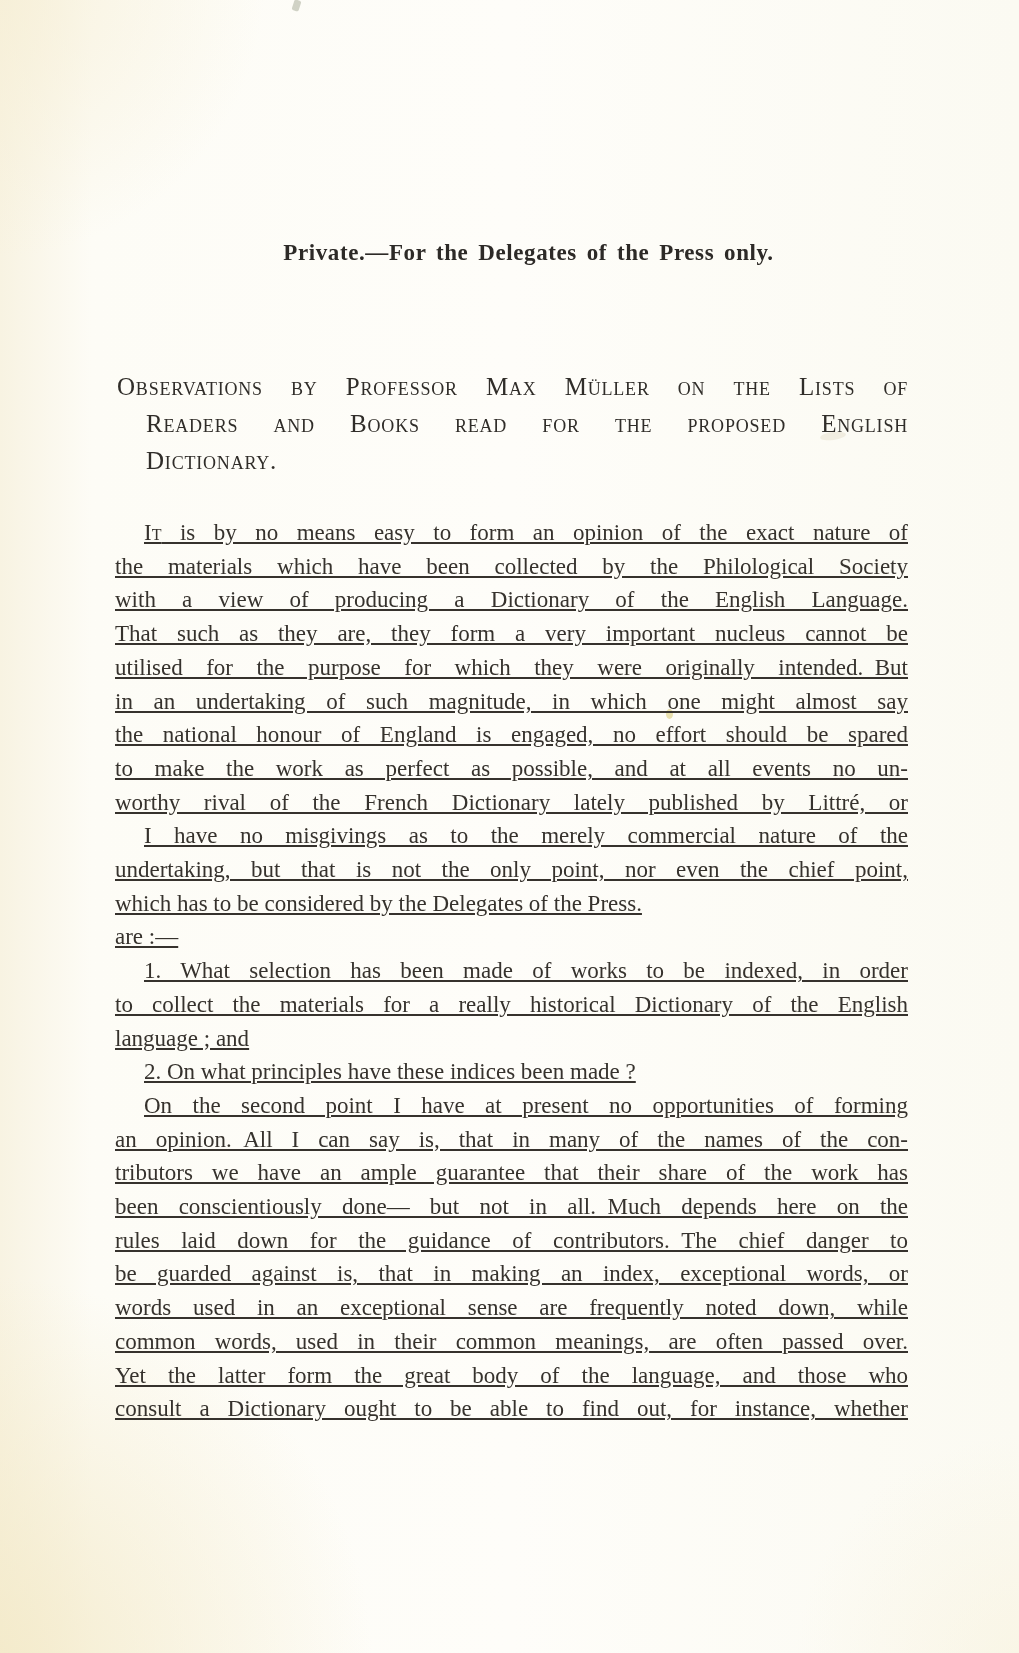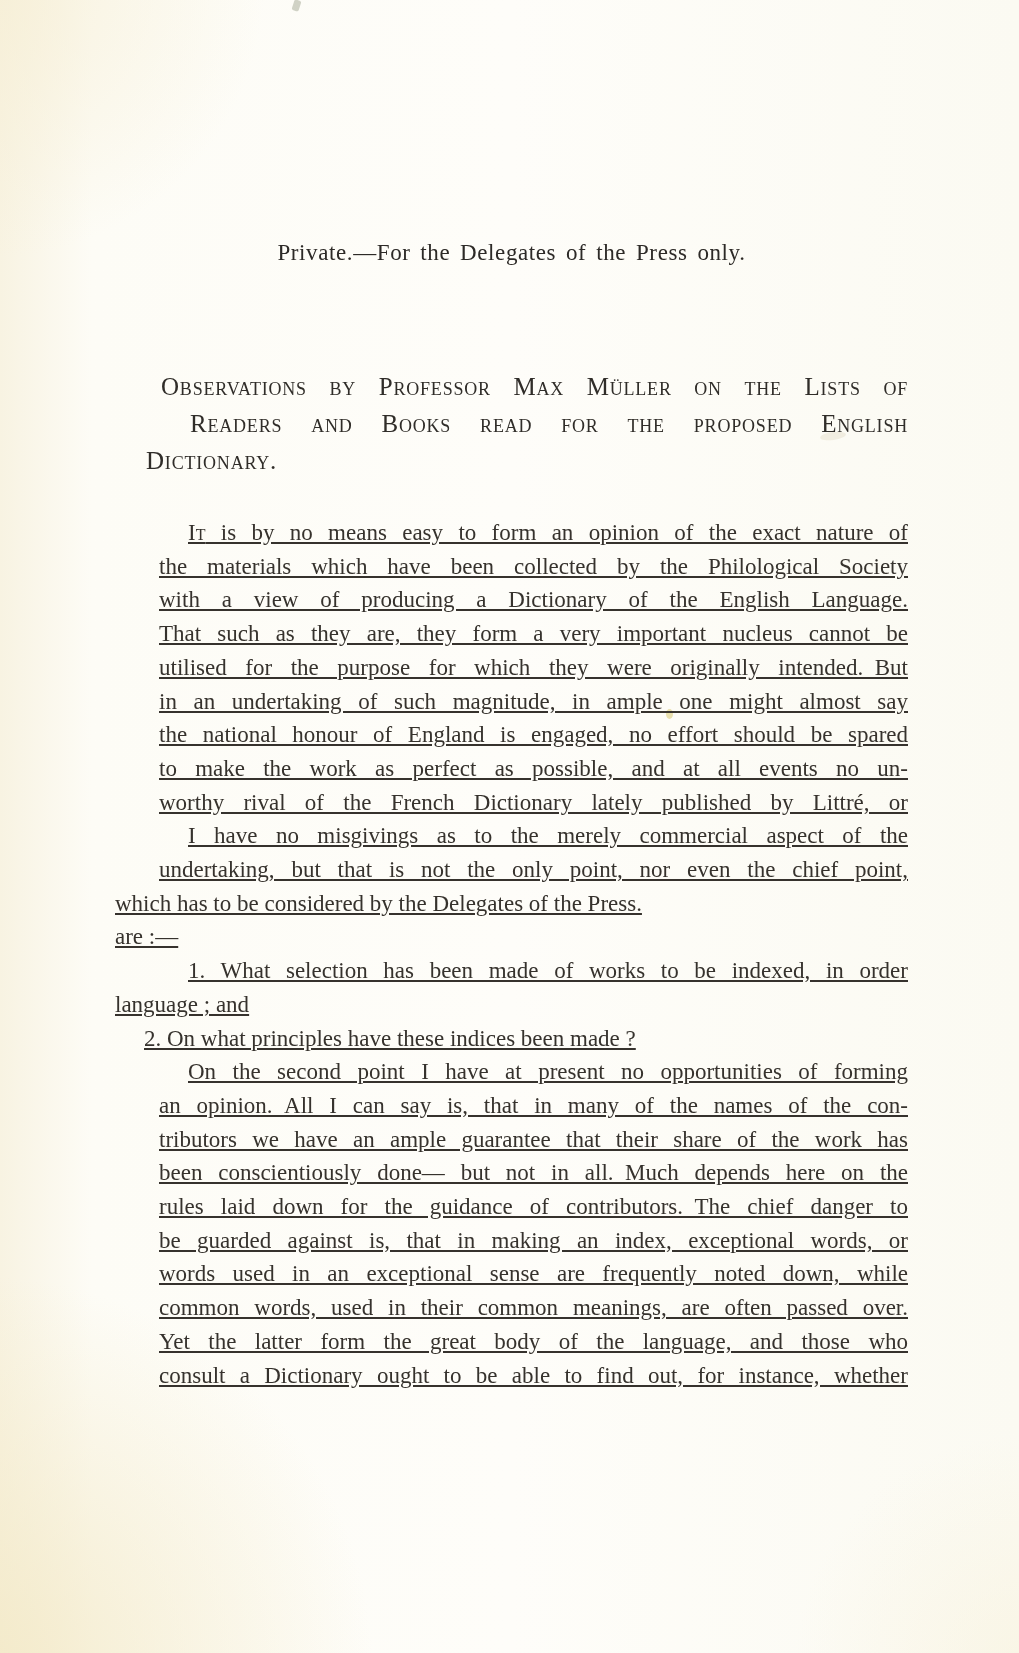--- a/index.html
+++ b/index.html
@@ -16,25 +16,25 @@
     color: #34302b;
     background:
       radial-gradient(circle at -2% 101%, rgba(243,233,199,0.9) 0%, rgba(243,233,199,0) 20%),
       radial-gradient(circle at -1% -1%, rgba(246,238,212,0.75) 0%, rgba(246,238,212,0) 14%),
       radial-gradient(circle at 101% 101%, rgba(247,240,216,0.5) 0%, rgba(247,240,216,0) 12%),
       linear-gradient(90deg, #f8f3e2 0%, #fdfcf6 9%, #fefdf9 50%, #fbfaf2 100%);
   }
   .notice {
     position: absolute;
     top: 240px;
-    left: 115px;
+    left: 132px;
     width: 793px;
     text-align: center;
     font-size: 23px;
-    font-weight: normal;
+    font-weight: bold;
     letter-spacing: 0.6px;
     word-spacing: 3.5px;
     color: #2d2a27;
   }
   .heading {
     position: absolute;
     top: 368px;
     left: 117px;
     width: 791px;
     font-variant: small-caps;
@@ -51,21 +51,20 @@
     width: 793px;
     font-size: 23px;
     line-height: 33.7px;
     color: #36322d;
     text-decoration: underline;
   }
   .line { min-height: 33.7px; }
   .line.just {
     text-align: justify;
     text-align-last: justify;
-    margin-left: 44px;
   }
   .line.ind { text-indent: 29px; }
   .sc { font-variant: small-caps; }
   .mark-top {
     position: absolute;
     left: 293px;
     top: 0;
     width: 7px;
     height: 11px;
     background: #a3a894;
@@ -110,29 +109,30 @@
       <div class="line just ind">Readers and Books read for the proposed English</div>
       <div class="line ind">Dictionary.</div>
     </div>
 
   <div class="bodytext" id="bodyText">
       <div class="line just ind"><span class="sc">It</span><span> is by no means easy to form an opinion of the exact nature of</span></div>
       <div class="line just">the materials which have been collected by the Philological Society</div>
       <div class="line just">with a view of producing a Dictionary of the English Language.</div>
       <div class="line just">That such as they are, they form a very important nucleus cannot be</div>
       <div class="line just">utilised for the purpose for which they were originally intended. But</div>
-      <div class="line just">in an undertaking of such magnitude, in ample one might almost say</div>
+      <div class="line just">in an undertaking of such magnitude, in which one might almost say</div>
       <div class="line just">the national honour of England is engaged, no effort should be spared</div>
       <div class="line just">to make the work as perfect as possible, and at all events no un-</div>
       <div class="line just">worthy rival of the French Dictionary lately published by Littré, or</div>
-      <div class="line just ind">I have no misgivings as to the merely commercial aspect of the</div>
+      <div class="line just ind">I have no misgivings as to the merely commercial nature of the</div>
       <div class="line just">undertaking, but that is not the only point, nor even the chief point,</div>
       <div class="line">which has to be considered by the Delegates of the Press.</div>
       <div class="line">are :—</div>
       <div class="line just ind">1. What selection has been made of works to be indexed, in order</div>
+      <div class="line just">to collect the materials for a really historical Dictionary of the English</div>
       <div class="line">language ; and</div>
       <div class="line ind">2. On what principles have these indices been made ?</div>
       <div class="line just ind">On the second point I have at present no opportunities of forming</div>
       <div class="line just">an opinion. All I can say is, that in many of the names of the con-</div>
       <div class="line just">tributors we have an ample guarantee that their share of the work has</div>
       <div class="line just">been conscientiously done— but not in all. Much depends here on the</div>
       <div class="line just">rules laid down for the guidance of contributors. The chief danger to</div>
       <div class="line just">be guarded against is, that in making an index, exceptional words, or</div>
       <div class="line just">words used in an exceptional sense are frequently noted down, while</div>
       <div class="line just">common words, used in their common meanings, are often passed over.</div>

